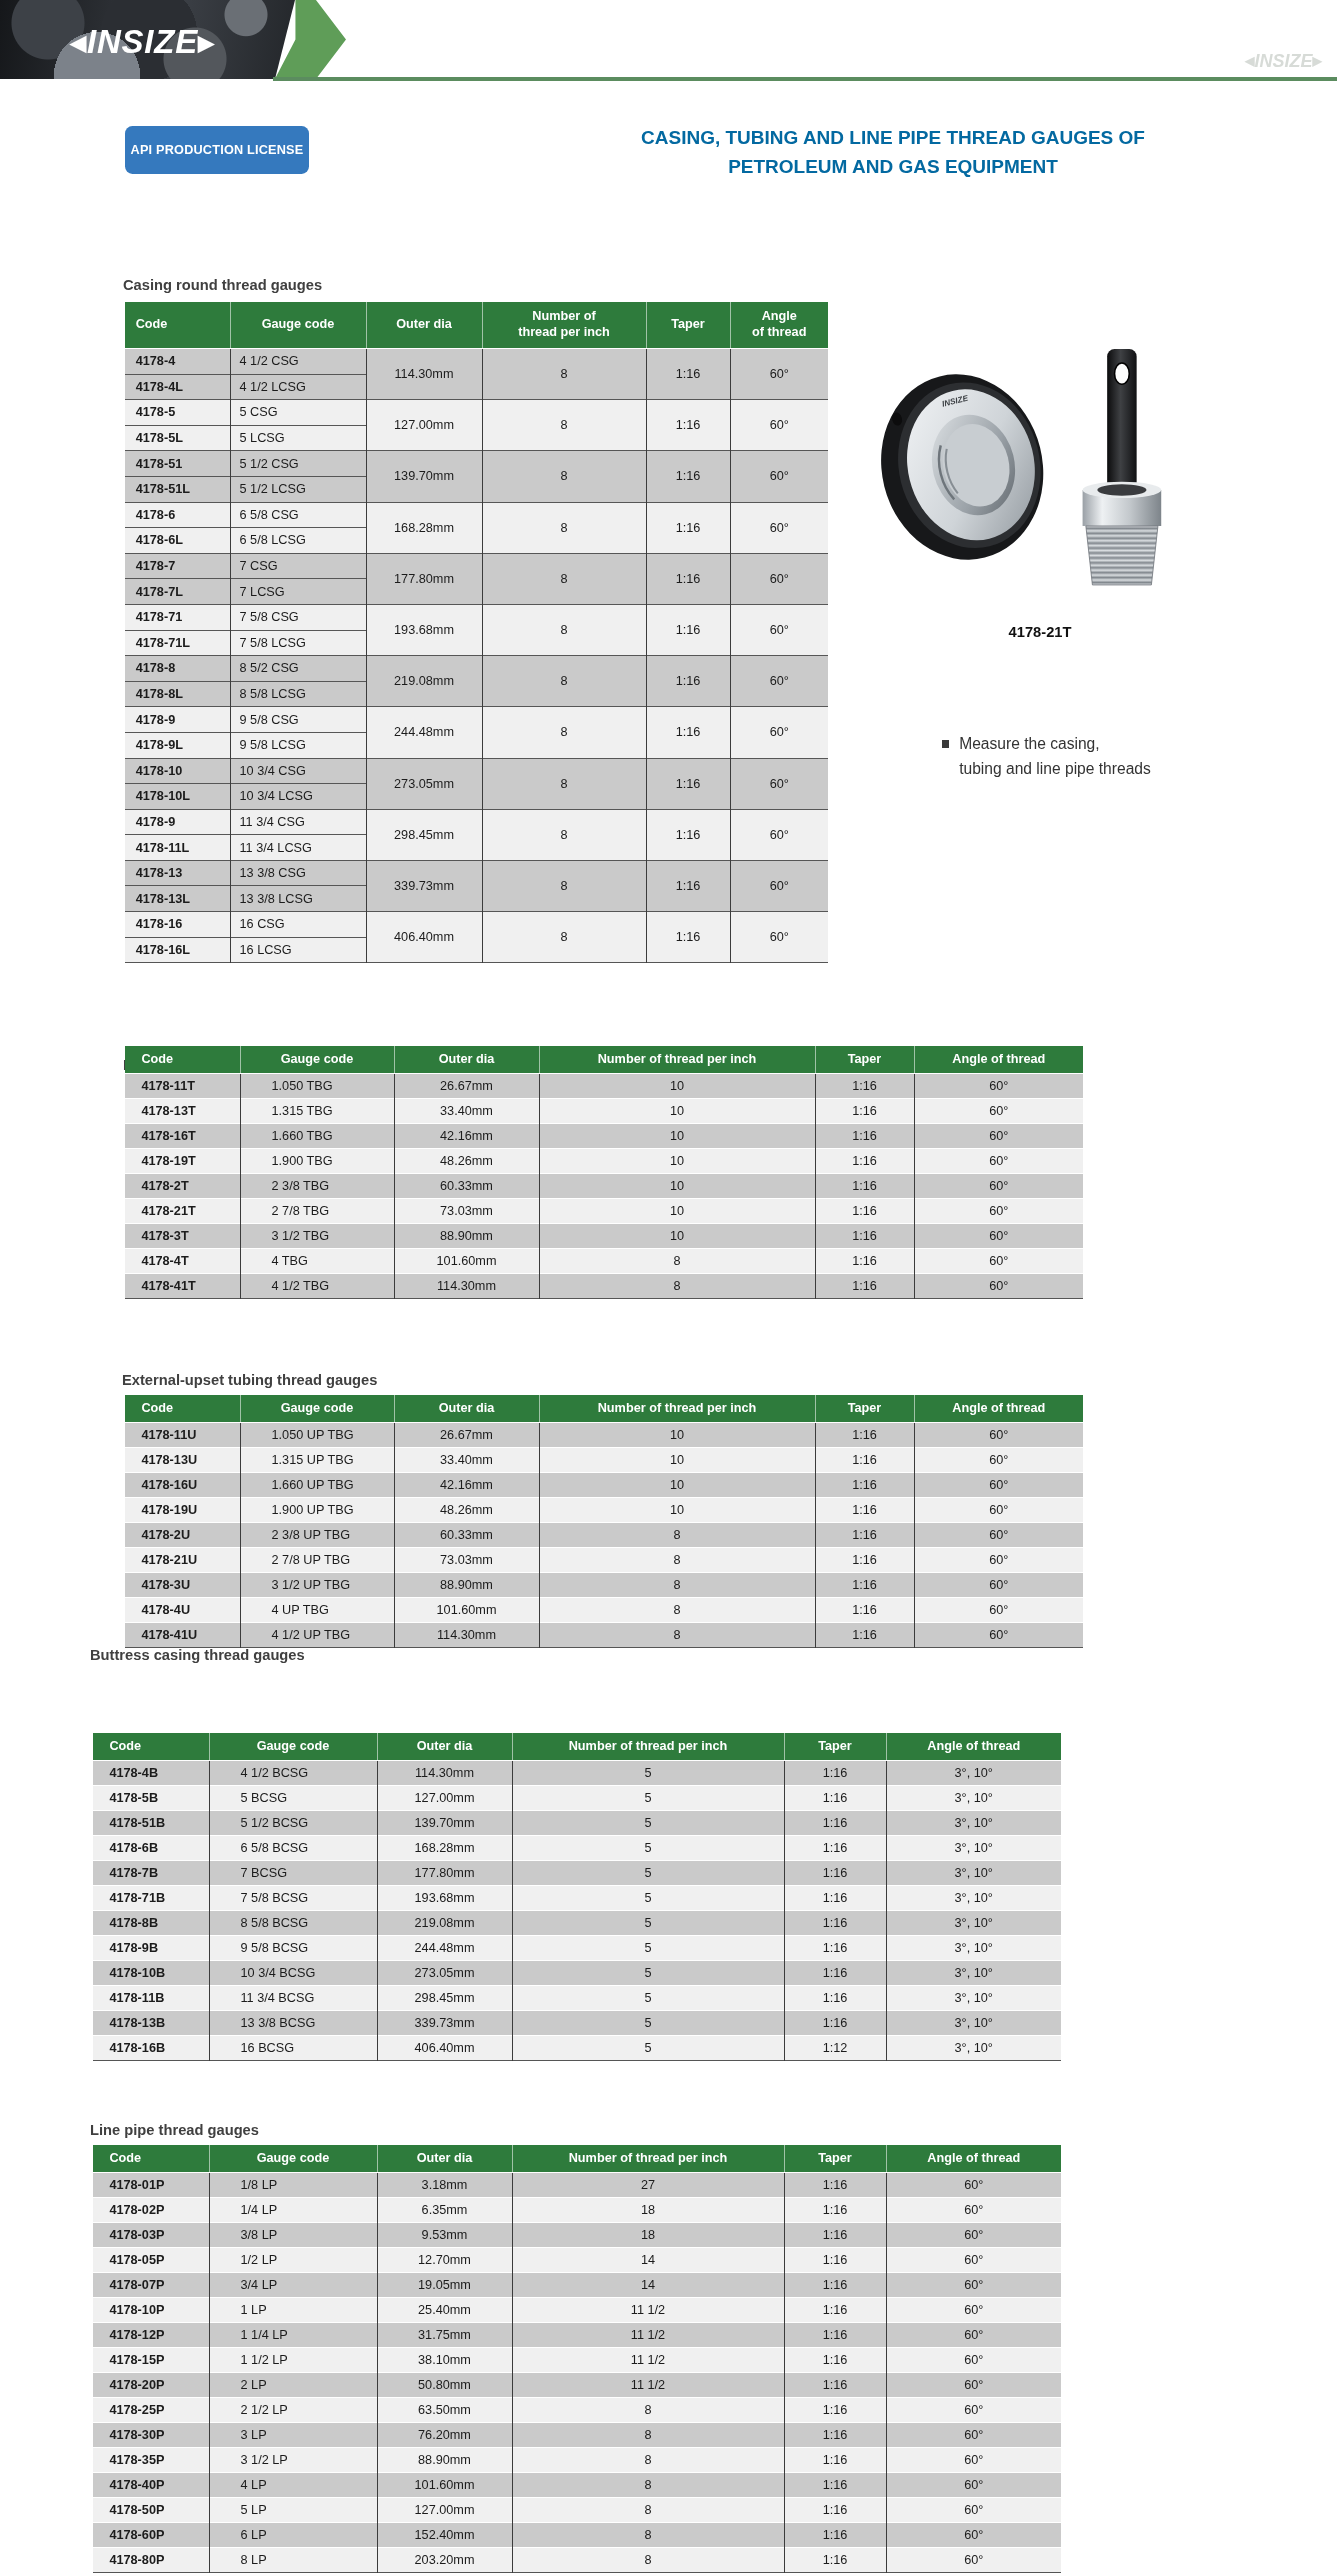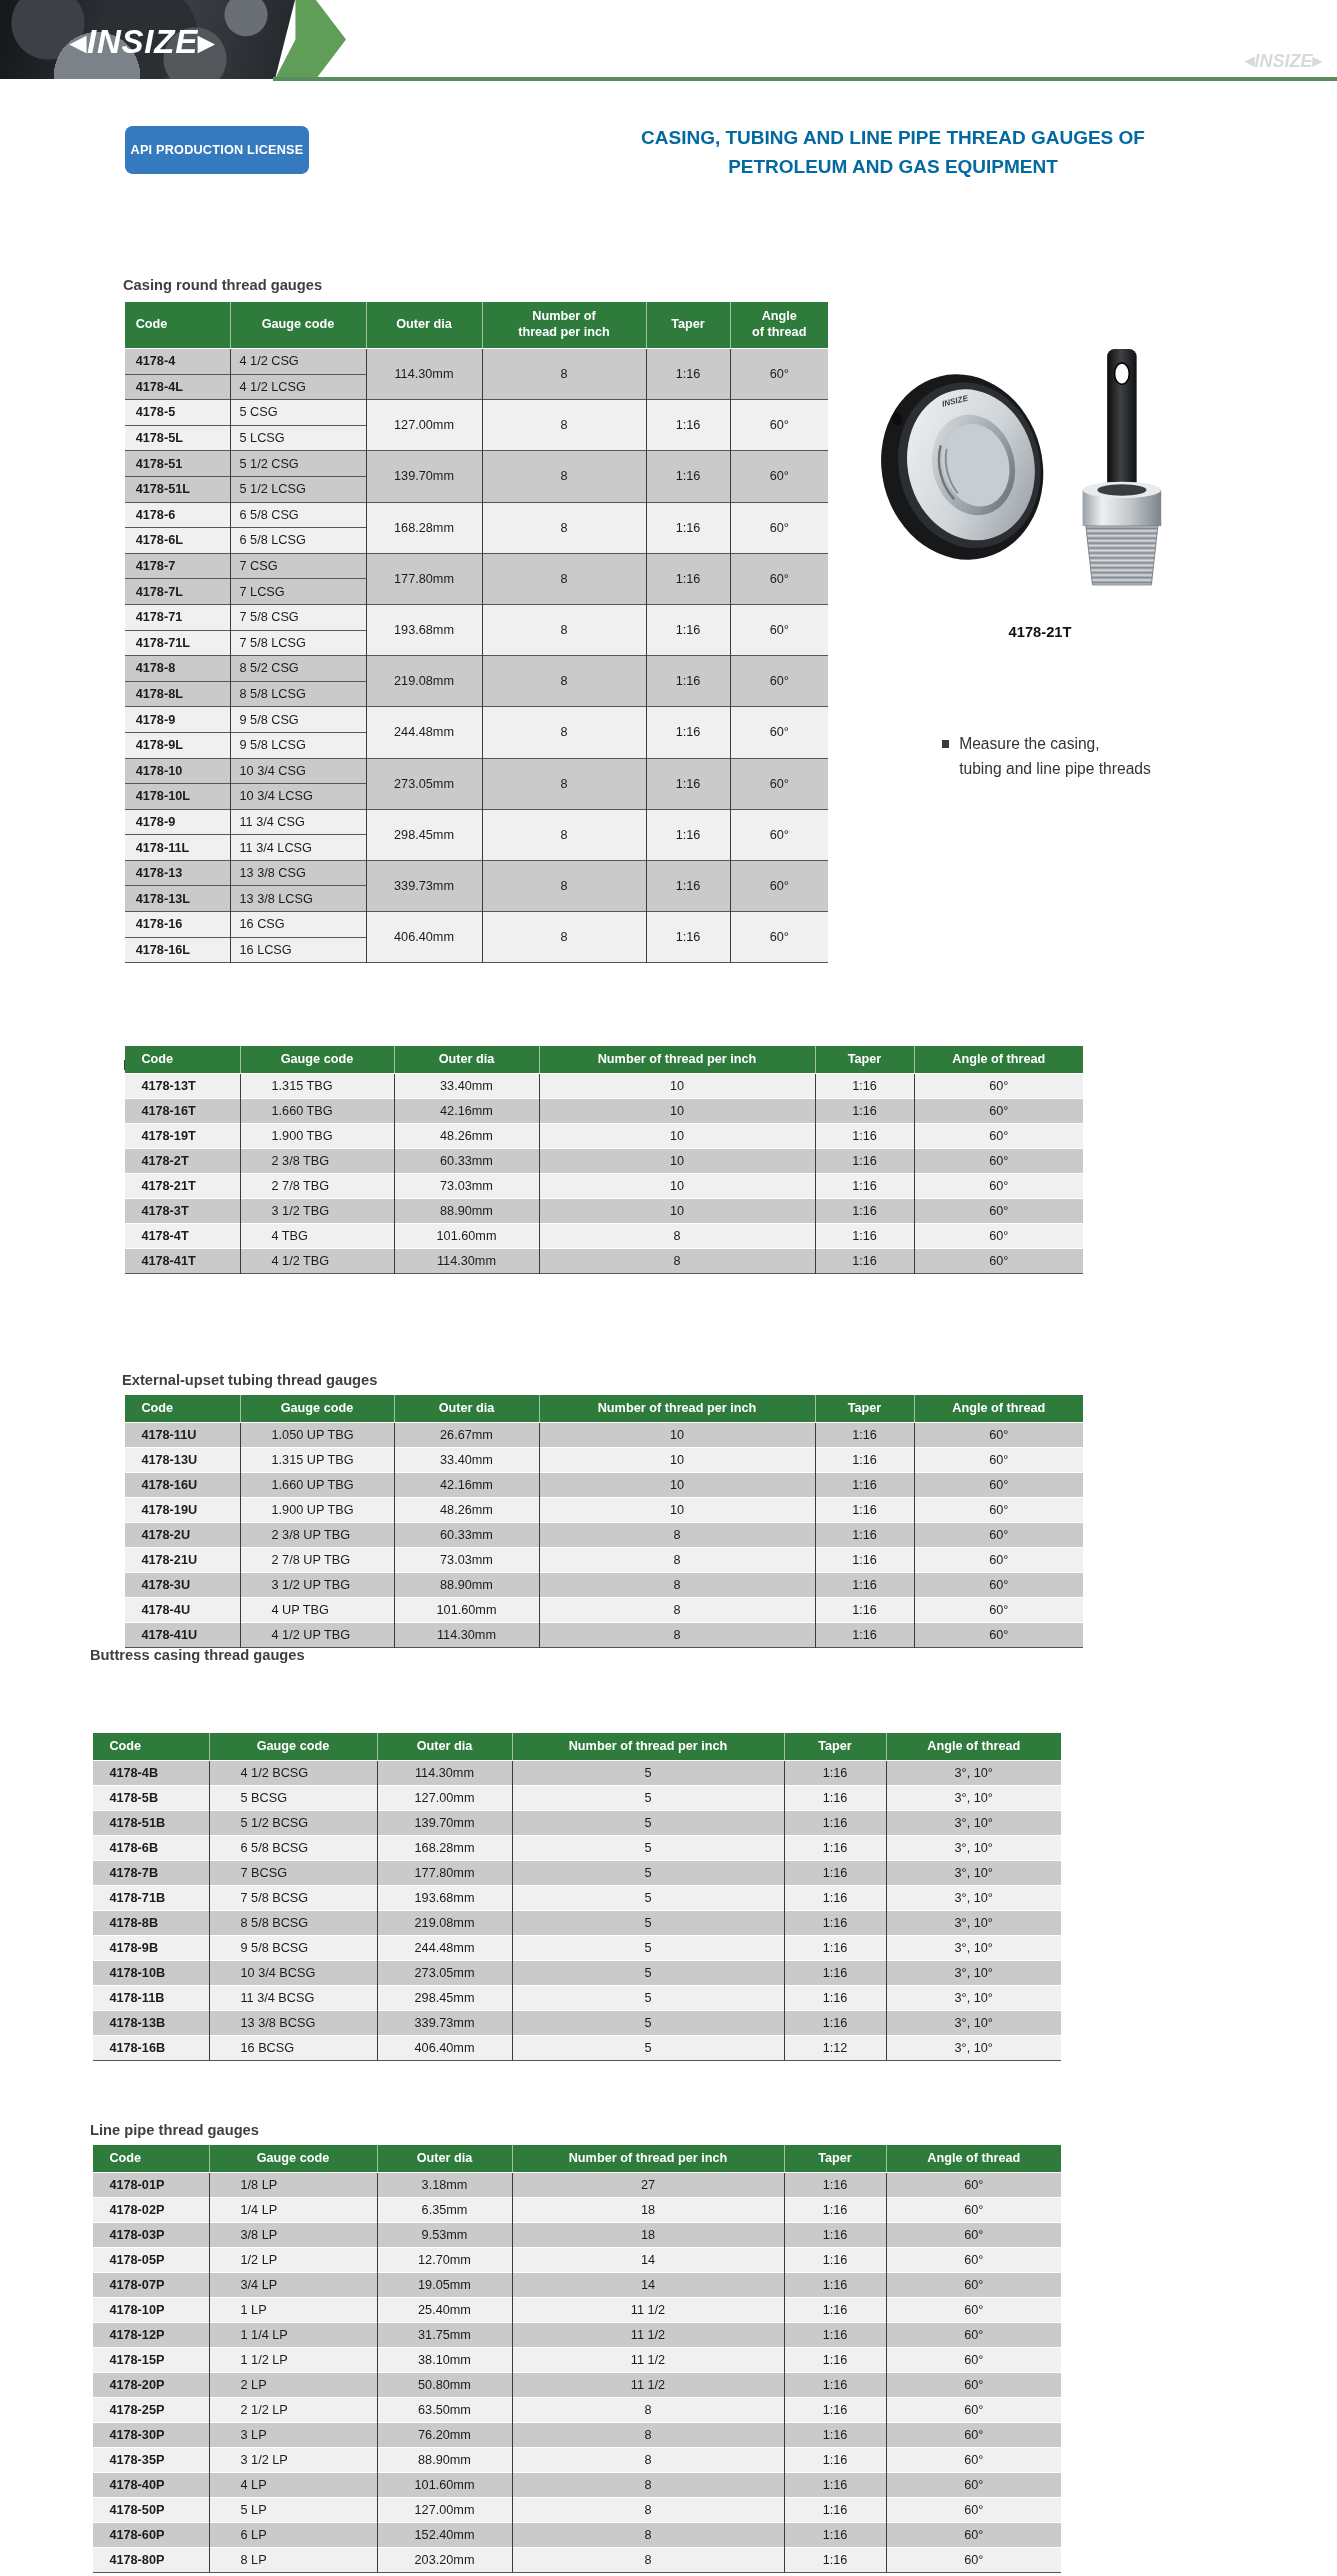--- a/index.html
+++ b/index.html
@@ -339,20 +339,28 @@
           <tr>
             <th>Code</th>
             <th>Gauge code</th>
             <th>Outer dia</th>
             <th>Number of thread per inch</th>
             <th>Taper</th>
             <th>Angle of thread</th>
           </tr>
         </thead>
         <tbody>
+          <tr class="gray">
+            <td class="cell-code">4178-11T</td>
+            <td class="cell-gauge">1.050 TBG</td>
+            <td>26.67mm</td>
+            <td>10</td>
+            <td>1:16</td>
+            <td>60°</td>
+          </tr>
           <tr class="light">
             <td class="cell-code">4178-13T</td>
             <td class="cell-gauge">1.315 TBG</td>
             <td>33.40mm</td>
             <td>10</td>
             <td>1:16</td>
             <td>60°</td>
           </tr>
           <tr class="gray">
             <td class="cell-code">4178-16T</td>

